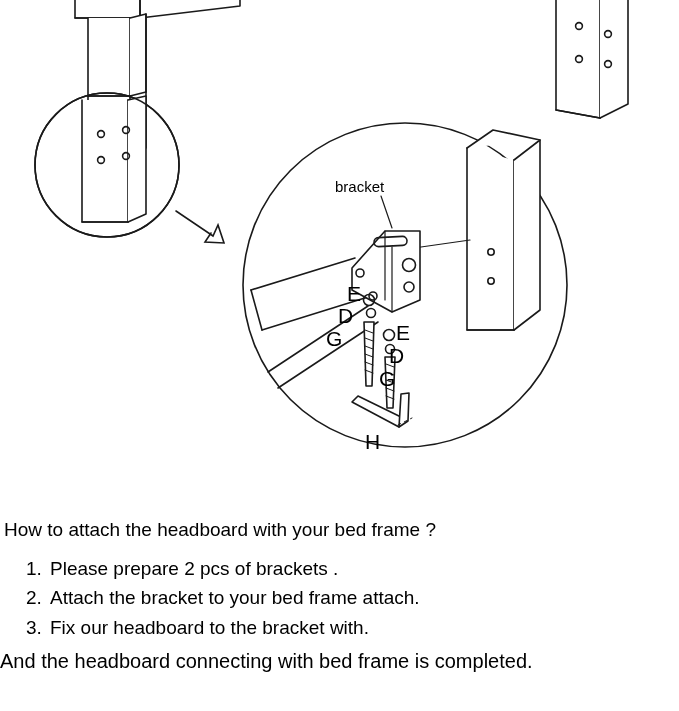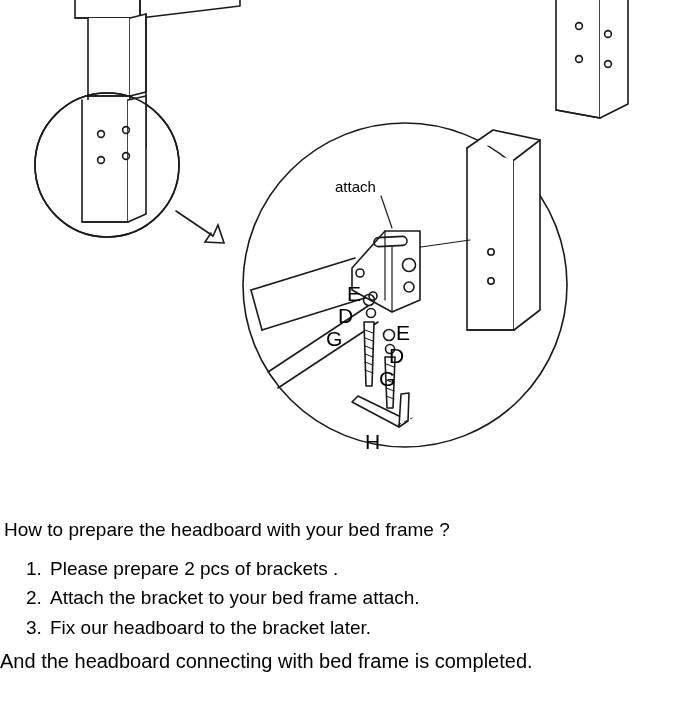--- a/index.html
+++ b/index.html
@@ -181,40 +181,40 @@
 
           <g>
             <path d="M352,402 L358,396 L403,418 L399,427 Z" fill="#fff"></path>
             <path d="M399,427 L408,421 L409,393 L401,394 Z" fill="#fff"></path>
           </g>
           <path d="M398,425 L412,418" stroke-width="1" stroke-dasharray="3 4"></path>
         </g>
       </g>
     </svg>
 
-    <div class="label" id="bracket-label">attach</div>
+    <div class="label" id="bracket-label">bracket</div>
 
     <div class="label part-letter" id="letter-E1">E</div>
     <div class="label part-letter" id="letter-D1">D</div>
     <div class="label part-letter" id="letter-G1">G</div>
     <div class="label part-letter" id="letter-E2">E</div>
     <div class="label part-letter" id="letter-D2">D</div>
     <div class="label part-letter" id="letter-G2">G</div>
     <div class="label part-letter" id="letter-H">H</div>
   </div>
 
   <div id="text-block">
-    <p class="heading-line">How to prepare the headboard with your bed frame ?</p>
+    <p class="heading-line">How to attach the headboard with your bed frame ?</p>
     <ol class="steps">
       <li>
         <span class="num">1.</span><span>Please prepare 2 pcs of brackets .</span>
       </li>
       <li>
         <span class="num">2.</span><span>Attach  the bracket to your bed frame attach.</span>
       </li>
       <li>
-        <span class="num">3.</span><span>Fix our headboard  to the bracket later.</span>
+        <span class="num">3.</span><span>Fix our headboard  to the bracket with.</span>
       </li>
     </ol>
     <p class="closing-line">And the headboard connecting with bed frame is completed.</p>
   </div>
 
 </div>
 
 </body></html>

